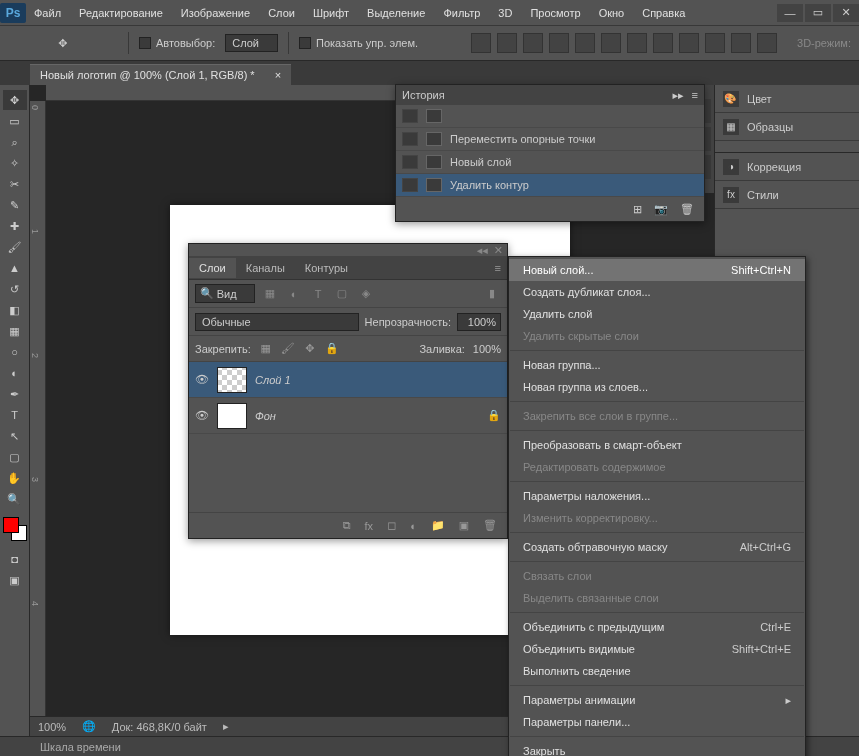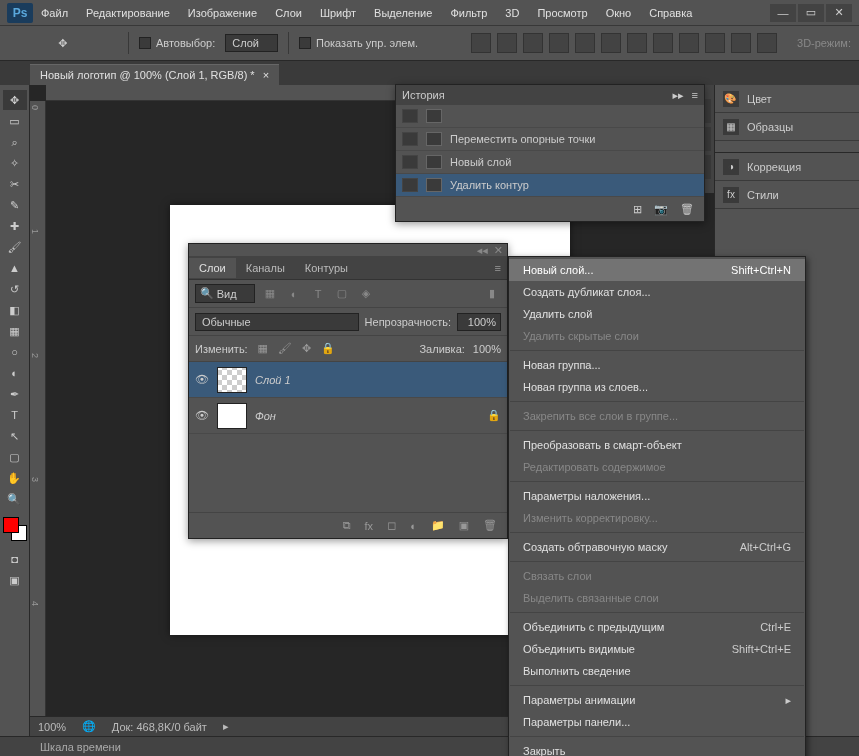--- a/index.html
+++ b/index.html
@@ -1,37 +1,37 @@
 <!DOCTYPE html>
 <html><head>
 <meta charset="utf-8">
 <style>
 * { margin: 0; padding: 0; box-sizing: border-box; font-family: Tahoma, Arial, sans-serif; font-size: 11px; user-select: none; }
 body { background: #2a2a2a; color: #ccc; width: 859px; height: 756px; overflow: hidden; position: relative; }
 
 
-.titlebar { height: 25px; background: #535353; display: flex; align-items: center; padding: 0 7px; }
+.titlebar { height: 25px; background: #535353; display: flex; align-items: center; padding: 0 0; }
 .ps-icon { width: 26px; height: 20px; background: #1a3c5c; color: #5aa8dc; display: flex; align-items: center; justify-content: center; font-weight: bold; font-size: 12px; border-radius: 2px; }
 .menubar { display: flex; gap: 2px; margin-left: 0; }
 .menu-item { padding: 4px 8px; color: #e0e0e0; cursor: default; }
 .win-controls { margin-left: auto; display: flex; gap: 2px; }
 .win-btn { width: 26px; height: 18px; background: #434343; display: flex; align-items: center; justify-content: center; color: #ccc; font-size: 11px; }
 
 
 .optionsbar { height: 36px; background: #535353; border-top: 1px solid #383838; border-bottom: 1px solid #282828; display: flex; align-items: center; padding: 0 8px; gap: 10px; }
 .opt-checkbox { display: flex; align-items: flex-end; gap: 5px; }
 .opt-checkbox .box { width: 12px; height: 12px; background: #3a3a3a; border: 1px solid #222; }
 .opt-select { background: #3a3a3a; border: 1px solid #222; padding: 2px 18px 2px 6px; color: #ccc; position: relative; }
 .opt-divider { width: 1px; height: 22px; background: #383838; }
 .opt-icons { display: flex; gap: 6px; margin-left: auto; }
 .opt-icon { width: 20px; height: 20px; background: #434343; border: 1px solid #333; }
 
 
 .doctab-bar { height: 24px; background: #3a3a3a; display: flex; align-items: flex-end; padding-left: 30px; }
-.doctab { background: #535353; padding: 4px 10px; color: #e0e0e0; display: flex; align-items: center; gap: 8px; border-top: 1px solid #666; }
+.doctab { background: #535353; padding: 4px 10px; color: #e0e0e0; display: flex; align-items: center; gap: 20px; border-top: 1px solid #666; }
 
 
 .workspace { position: absolute; top: 85px; left: 0; right: 0; bottom: 20px; display: flex; }
 .toolbox { width: 30px; background: #535353; border-right: 1px solid #282828; padding: 4px 0; }
 .tool { width: 24px; height: 20px; margin: 1px auto; display: flex; align-items: center; justify-content: center; color: #ccc; cursor: pointer; }
 .tool.active { background: #3a3a3a; }
 .fg-bg { width: 24px; height: 24px; margin: 8px auto; position: relative; }
 .fg-swatch { width: 16px; height: 16px; background: #ff0000; border: 1px solid #000; position: absolute; top: 0; left: 0; z-index: 2; }
 .bg-swatch { width: 16px; height: 16px; background: #fff; border: 1px solid #000; position: absolute; bottom: 0; right: 0; }
 
@@ -293,21 +293,21 @@
   <div class="layers-opts">
     <div class="select">
       <span>Обычные</span>
     </div>
     <span>Непрозрачность:</span>
     <div class="pct">
       <span>100%</span>
     </div>
   </div>
   <div class="layers-lock">
-    <span>Изменить:</span>
+    <span>Закрепить:</span>
     <div class="lockicon">▦</div>
     <div class="lockicon">🖌</div>
     <div class="lockicon">✥</div>
     <div class="lockicon">🔒</div>
     <div style="flex:1"></div>
     <span>Заливка:</span>
     <div class="pct">
       <span>100%</span>
     </div>
   </div>

